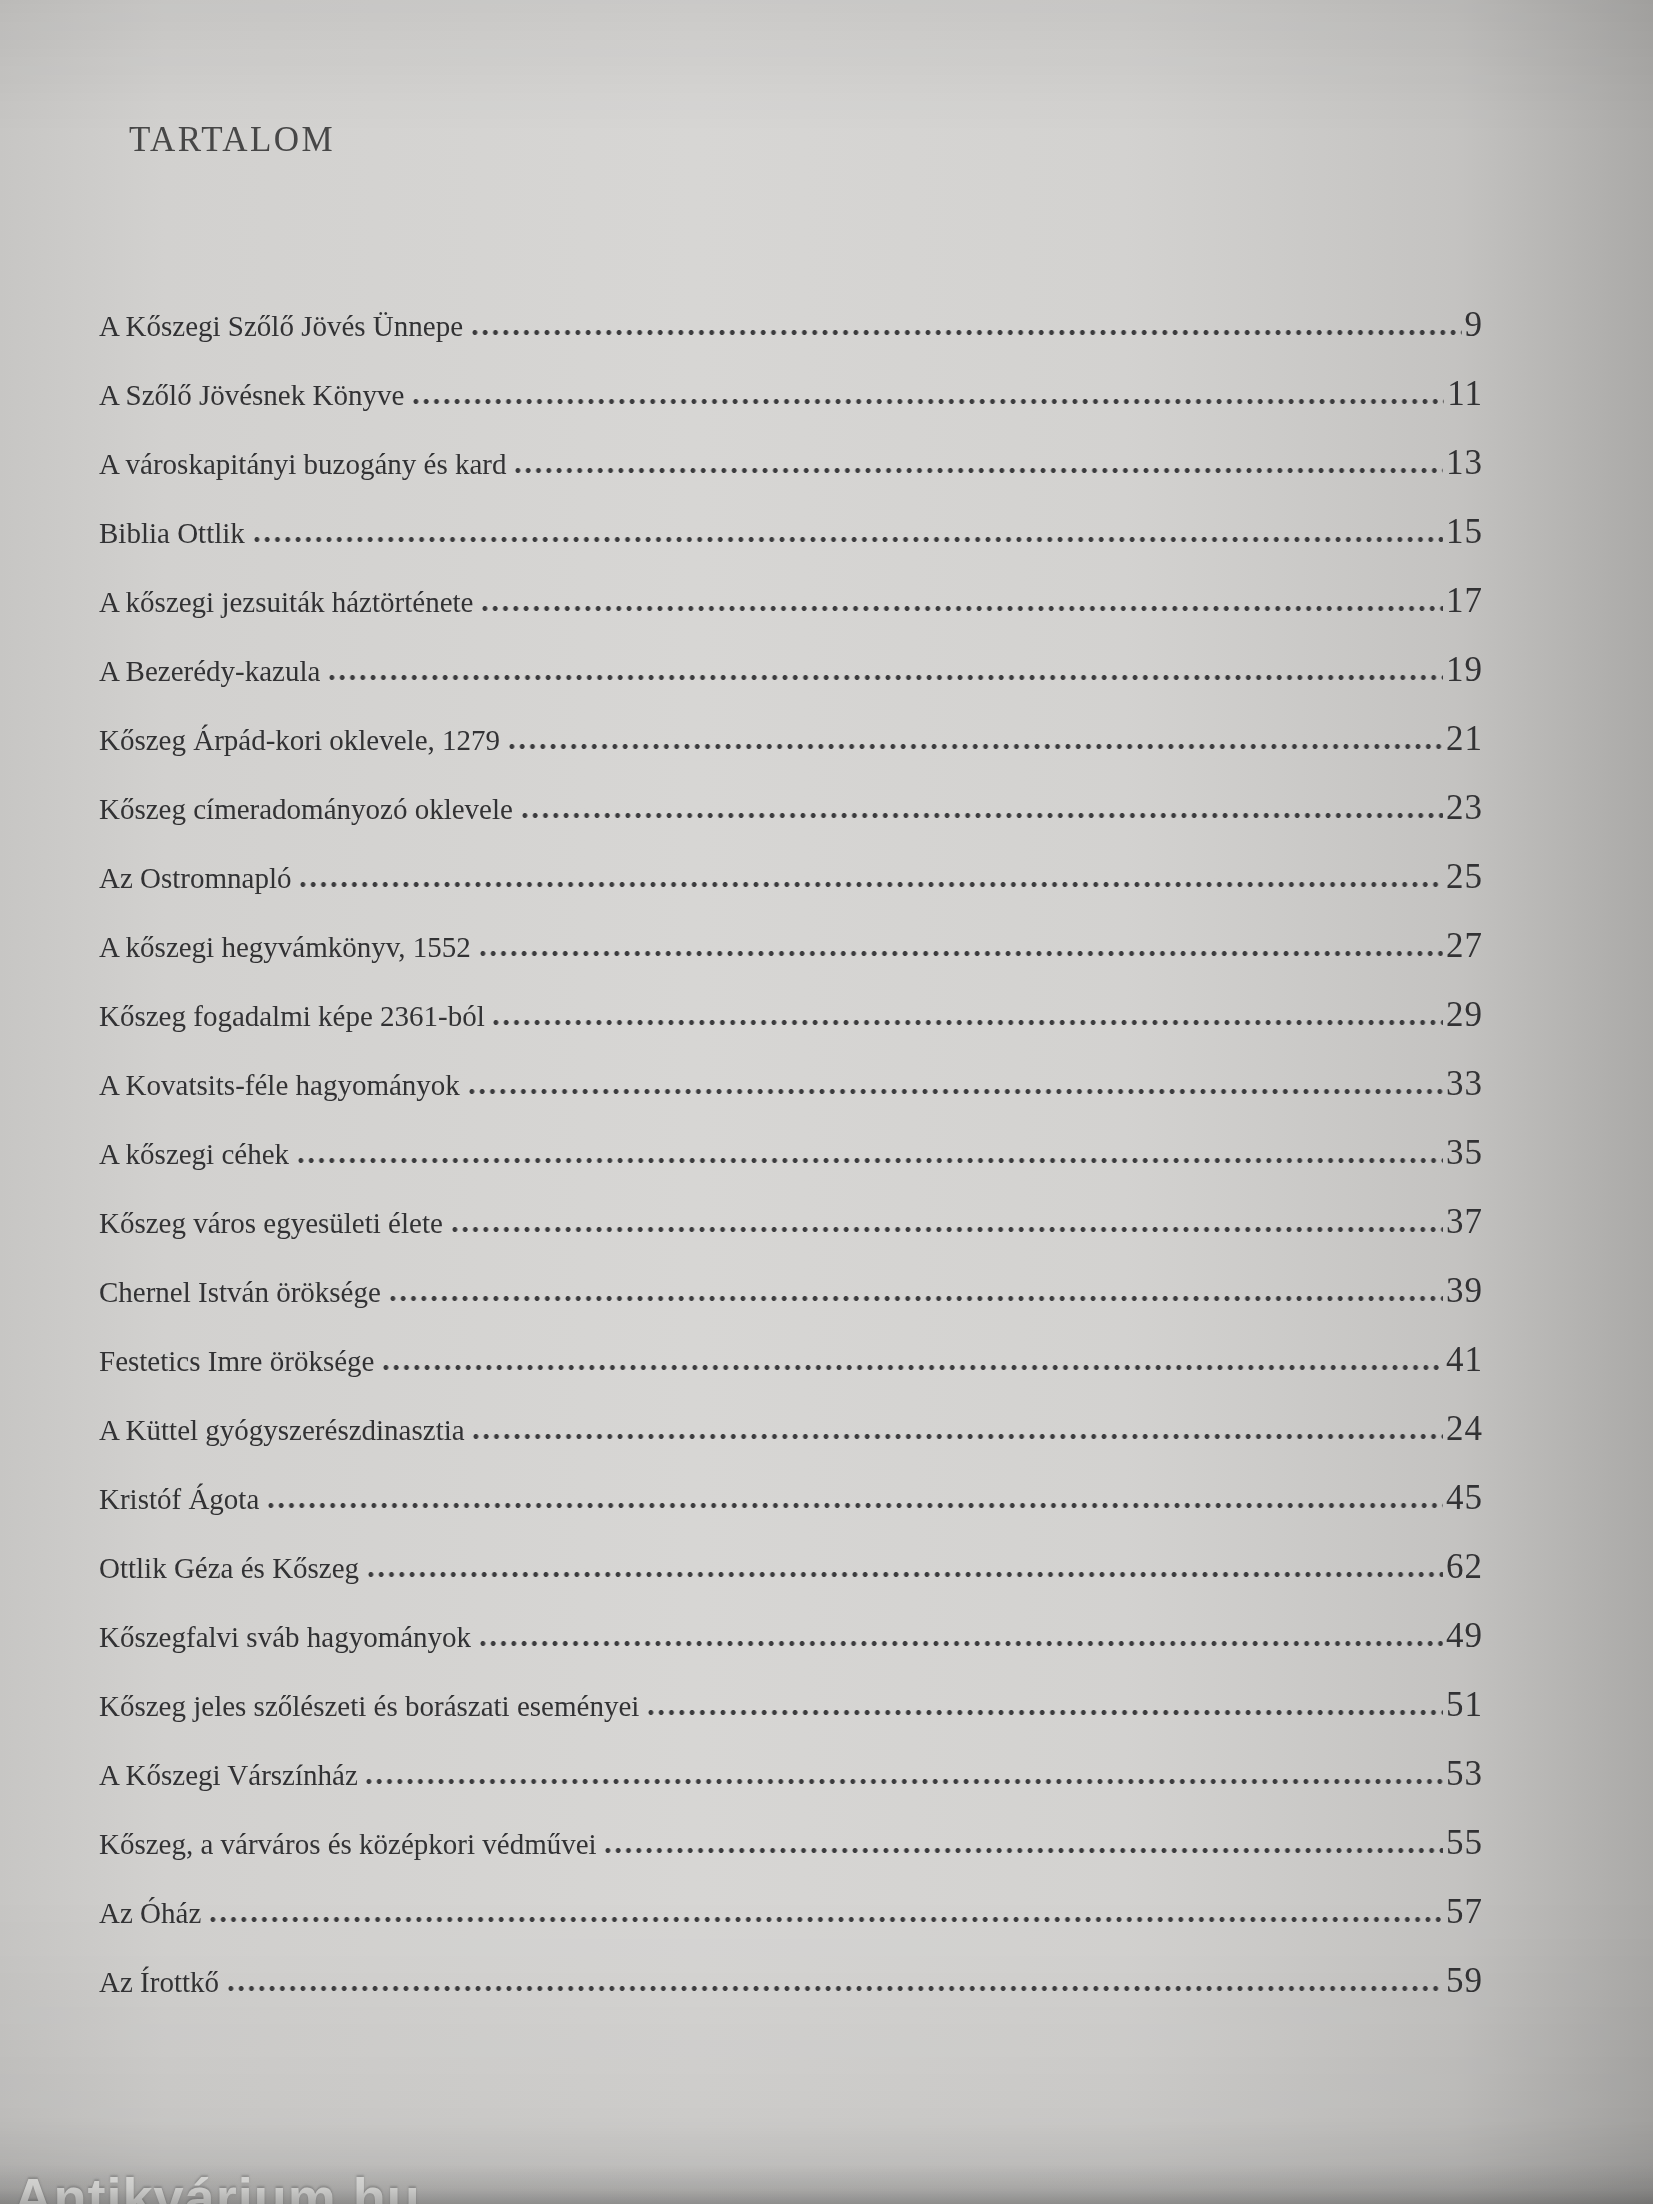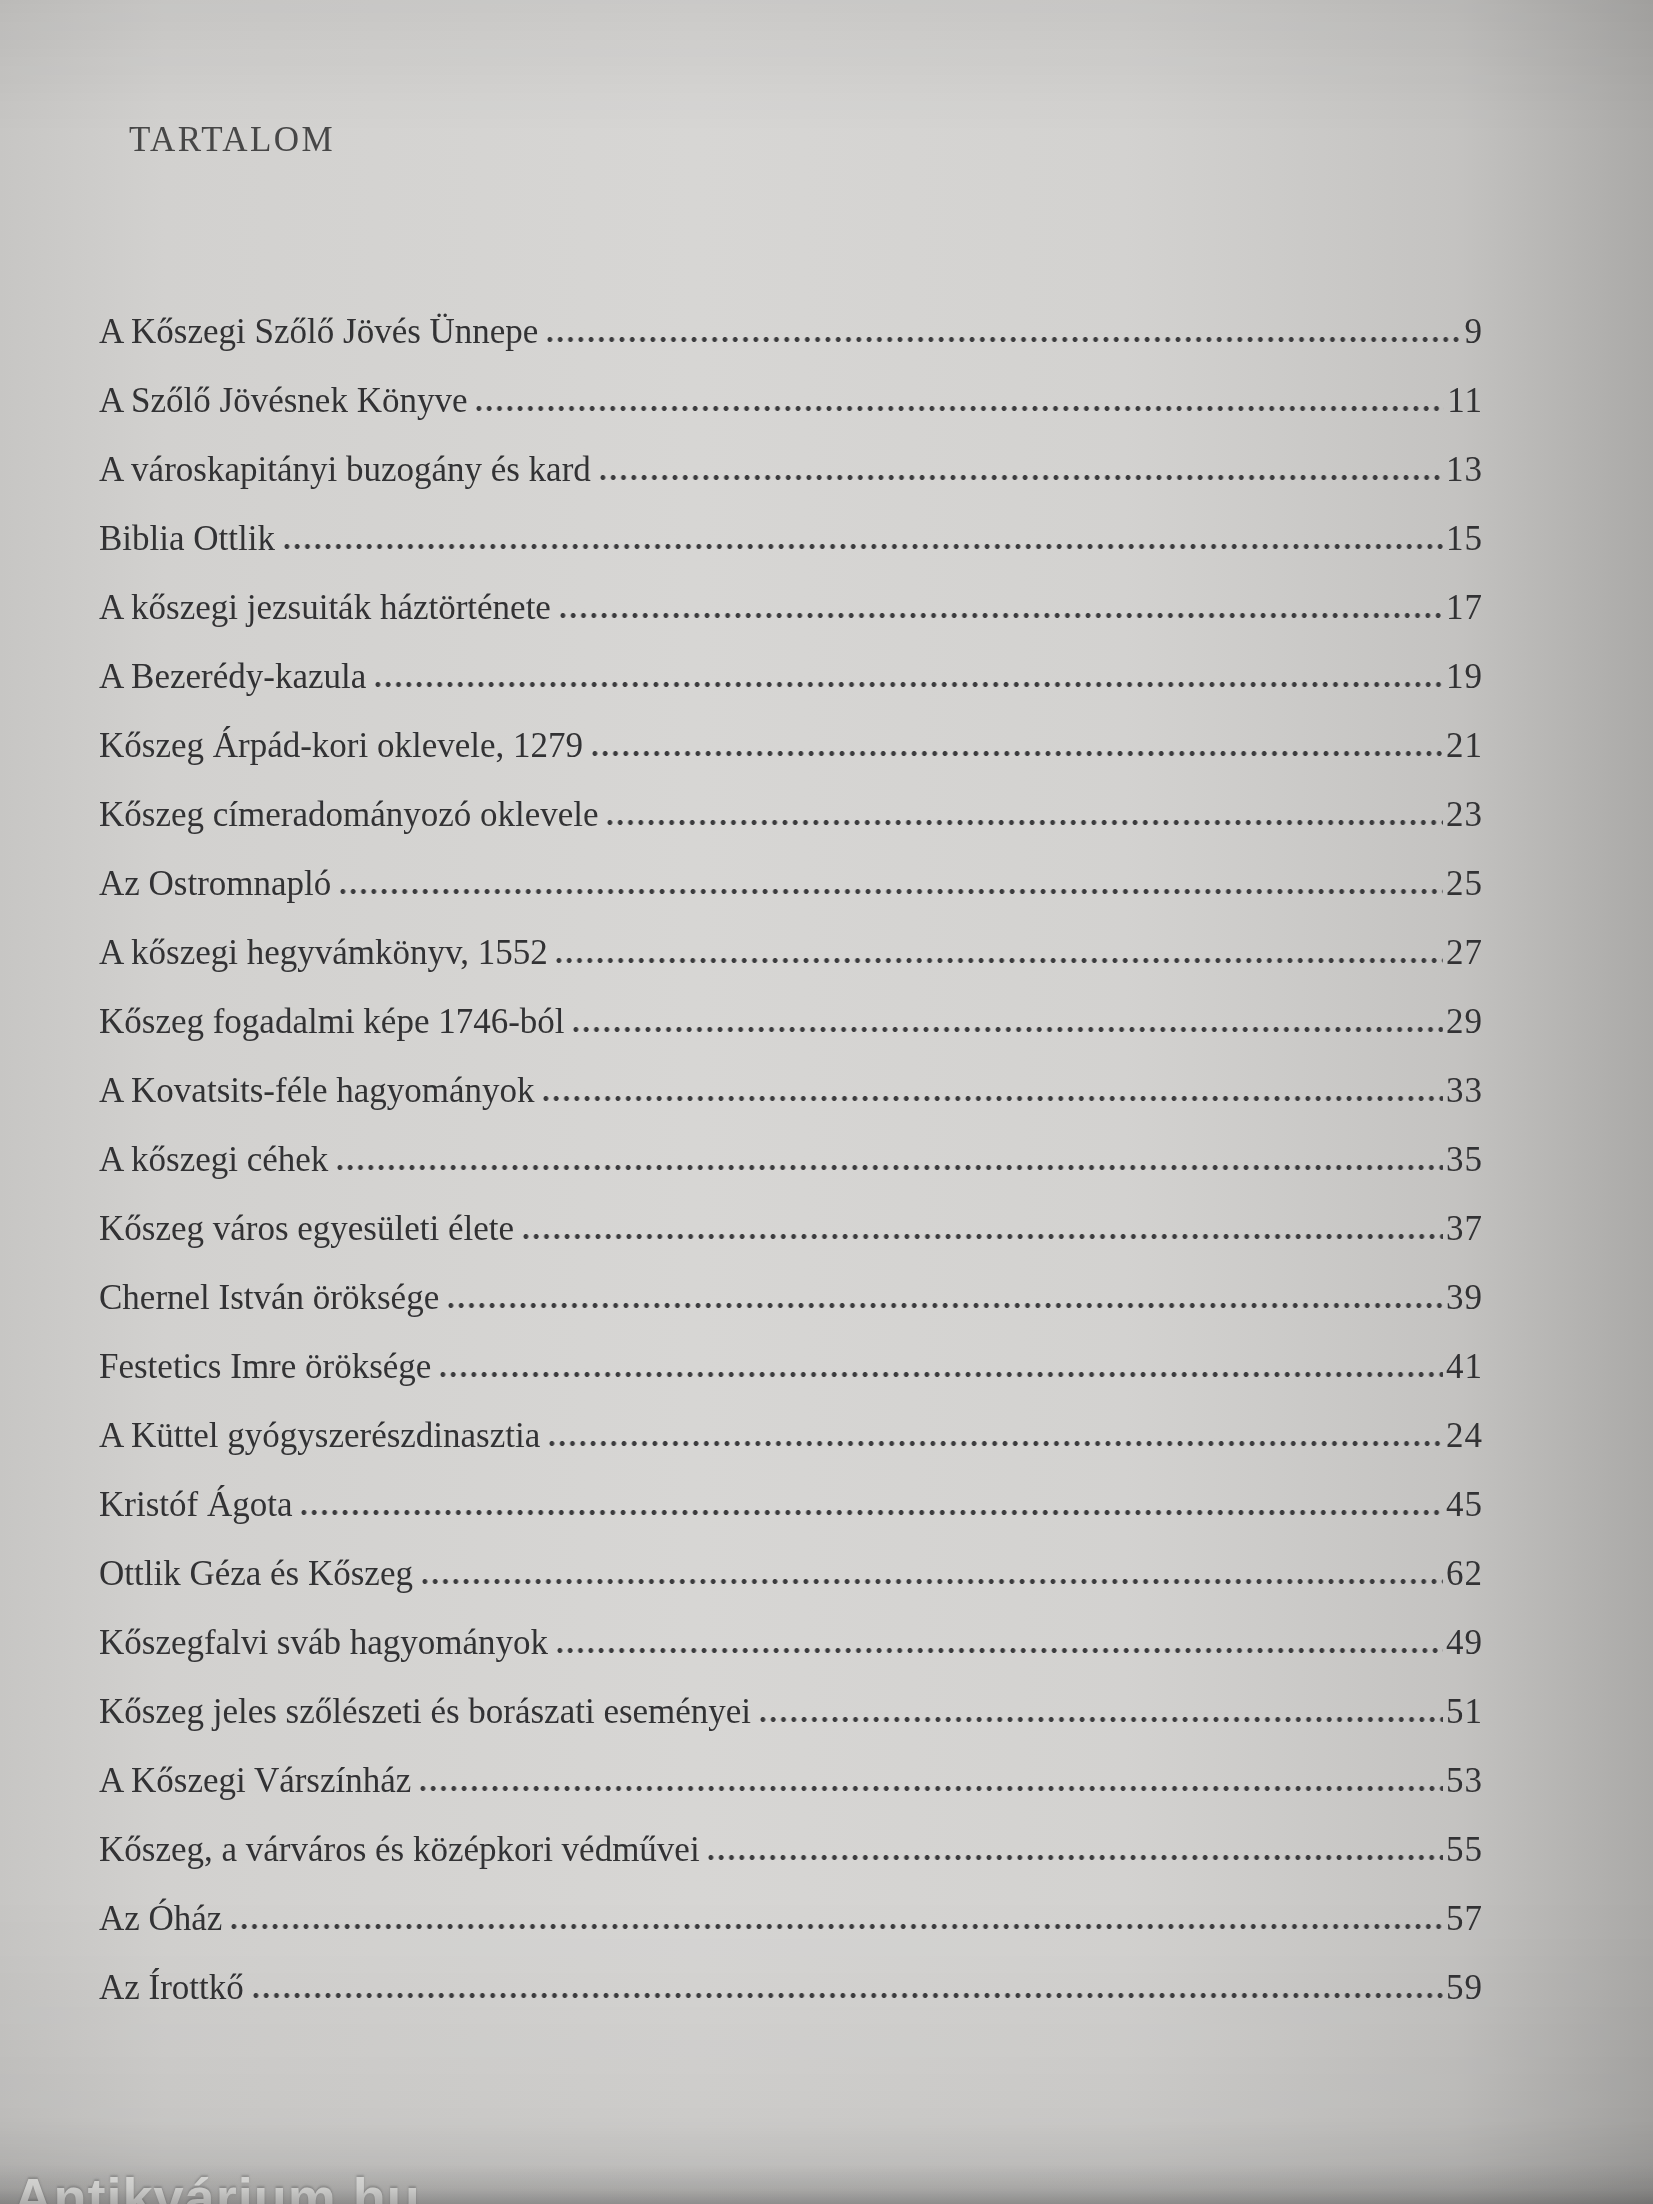--- a/index.html
+++ b/index.html
@@ -38,23 +38,22 @@
     width: 1384px; 
   }
   .toc-row {
     display: flex;
     align-items: baseline;
     height: 69px;
     box-sizing: border-box;
   }
   .toc-label {
     white-space: nowrap;
-    font-size: 35px;
+    font-size: 29px;
     color: #323234;
-    margin-top: 7px;
   }
   .toc-leader {
     flex: 1;
     min-width: 19.4px;
     height: 6.8px;
     margin-left: 8.7px;
     margin-right: 2.9px;
     background-image: radial-gradient(circle at 2.9px 3.4px, #3b3b3d 2px, rgba(0,0,0,0) 2.8px);
     background-size: 10.3px 6.8px;
     background-repeat: repeat-x;
@@ -149,21 +148,21 @@
     <span class="toc-page">25</span>
   </div>
 
   <div class="toc-row">
     <span class="toc-label">A kőszegi hegyvámkönyv, 1552</span>
     <span class="toc-leader"></span>
     <span class="toc-page">27</span>
   </div>
 
   <div class="toc-row">
-    <span class="toc-label">Kőszeg fogadalmi képe 1746-ból</span>
+    <span class="toc-label">Kőszeg fogadalmi képe 2361-ból</span>
     <span class="toc-leader"></span>
     <span class="toc-page">29</span>
   </div>
 
 
   <div class="toc-row">
     <span class="toc-label">A Kovatsits-féle hagyományok</span>
     <span class="toc-leader"></span>
     <span class="toc-page">33</span>
   </div>

